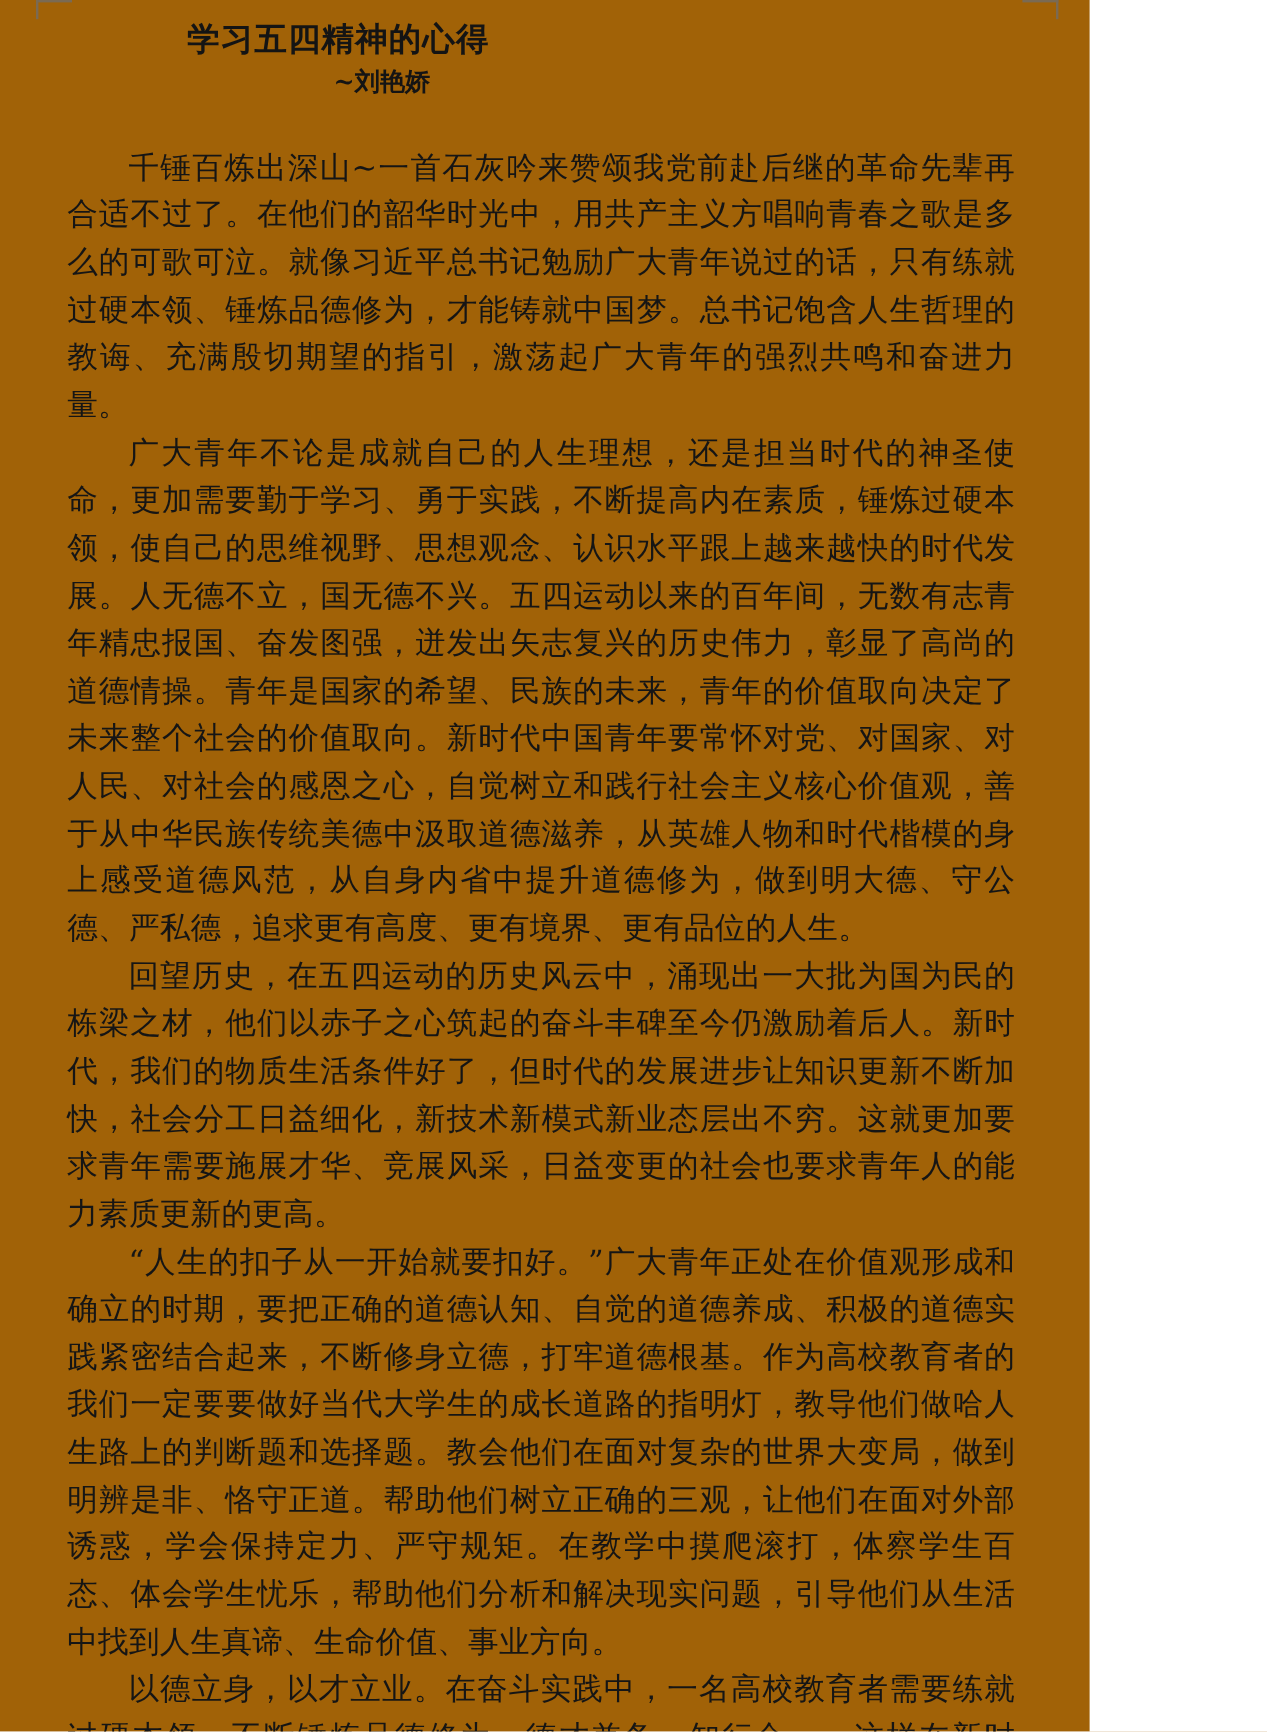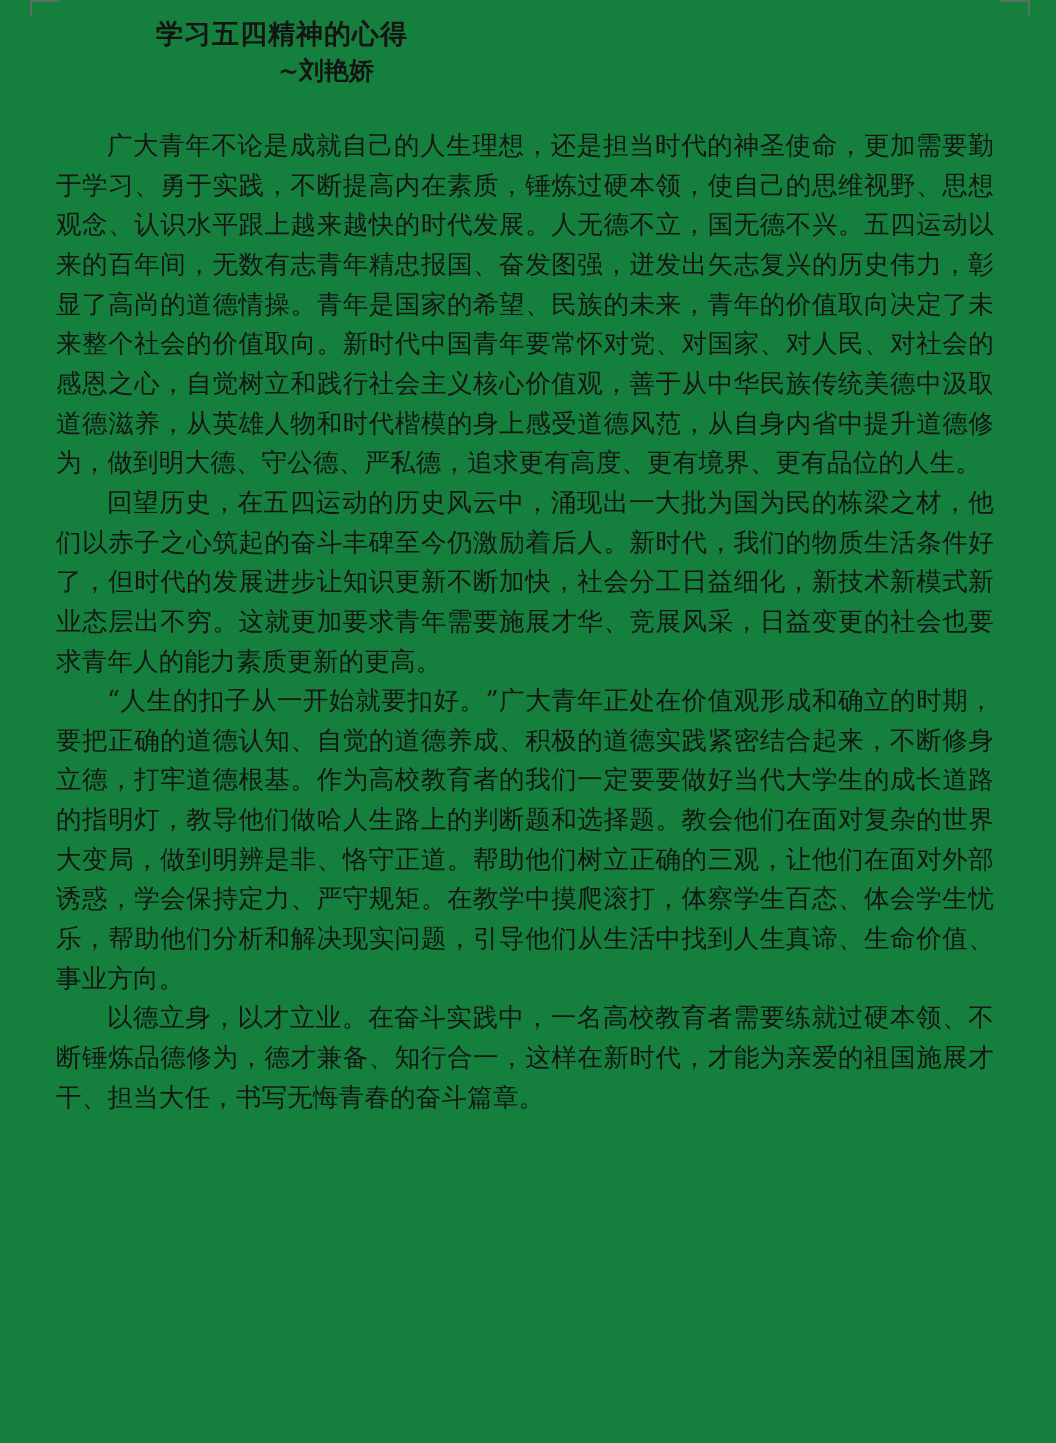--- a/index.html
+++ b/index.html
@@ -10,23 +10,23 @@
   body {
     width: 1056px;
     height: 1443px;
     font-family: "DejaVu Serif", "Liberation Serif", serif;
     color: #1a1a1a;
     position: relative;
     overflow: hidden;
   }
   .page {
     position: relative;
-    width: 1056px;
+    width: 908px;
     height: 1443px;
-    background: #15803d;
+    background: #a16207;
     box-sizing: border-box;
     padding: 0;
   }
   
   .corner-mark {
     position: absolute;
     top: 0;
     width: 28px;
     height: 10px;
     border-top: 2px solid #6d6d6d;
@@ -44,21 +44,21 @@
     padding-left: 112px;
   }
   .doc-title {
     font-size: 27px;
     font-weight: 700;
     letter-spacing: 1px;
     line-height: 1.35;
     color: #141414;
   }
   .doc-author {
-    font-size: 25px;
+    font-size: 21px;
     font-weight: 700;
     line-height: 1.35;
     padding-left: 122px;
     color: #141414;
     margin-top: 2px;
   }
   .content {
     margin-top: 38px;
     padding: 0 22px 0 12px;
   }
@@ -89,20 +89,21 @@
   <div class="corner-mark right"></div>
 
   <div class="doc-body">
 
     <div class="title-block">
       <div class="doc-title">学习五四精神的心得</div>
       <div class="doc-author">~刘艳娇</div>
     </div>
 
     <div class="content">
+      <p class="para gap-before">千锤百炼出深山~一首石灰吟来赞颂我党前赴后继的革命先辈再合适不过了。在他们的韶华时光中，用共产主义方唱响青春之歌是多么的可歌可泣。就像习近平总书记勉励广大青年说过的话，只有练就过硬本领、锤炼品德修为，才能铸就中国梦。总书记饱含人生哲理的教诲、充满殷切期望的指引，激荡起广大青年的强烈共鸣和奋进力量。</p>
       <p class="para">广大青年不论是成就自己的人生理想，还是担当时代的神圣使命，更加需要勤于学习、勇于实践，不断提高内在素质，锤炼过硬本领，使自己的思维视野、思想观念、认识水平跟上越来越快的时代发展。人无德不立，国无德不兴。五四运动以来的百年间，无数有志青年精忠报国、奋发图强，迸发出矢志复兴的历史伟力，彰显了高尚的道德情操。青年是国家的希望、民族的未来，青年的价值取向决定了未来整个社会的价值取向。新时代中国青年要常怀对党、对国家、对人民、对社会的感恩之心，自觉树立和践行社会主义核心价值观，善于从中华民族传统美德中汲取道德滋养，从英雄人物和时代楷模的身上感受道德风范，从自身内省中提升道德修为，做到明大德、守公德、严私德，追求更有高度、更有境界、更有品位的人生。</p>
       <p class="para gap-before">回望历史，在五四运动的历史风云中，涌现出一大批为国为民的栋梁之材，他们以赤子之心筑起的奋斗丰碑至今仍激励着后人。新时代，我们的物质生活条件好了，但时代的发展进步让知识更新不断加快，社会分工日益细化，新技术新模式新业态层出不穷。这就更加要求青年需要施展才华、竞展风采，日益变更的社会也要求青年人的能力素质更新的更高。</p>
       <p class="para">“人生的扣子从一开始就要扣好。”广大青年正处在价值观形成和确立的时期，要把正确的道德认知、自觉的道德养成、积极的道德实践紧密结合起来，不断修身立德，打牢道德根基。作为高校教育者的我们一定要要做好当代大学生的成长道路的指明灯，教导他们做哈人生路上的判断题和选择题。教会他们在面对复杂的世界大变局，做到明辨是非、恪守正道。帮助他们树立正确的三观，让他们在面对外部诱惑，学会保持定力、严守规矩。在教学中摸爬滚打，体察学生百态、体会学生忧乐，帮助他们分析和解决现实问题，引导他们从生活中找到人生真谛、生命价值、事业方向。</p>
       <p class="para">以德立身，以才立业。在奋斗实践中，一名高校教育者需要练就过硬本领、不断锤炼品德修为，德才兼备、知行合一，这样在新时代，才能为亲爱的祖国施展才干、担当大任，书写无悔青春的奋斗篇章。</p>
     </div>
 
   </div>
 </div>
 
 </body></html>

